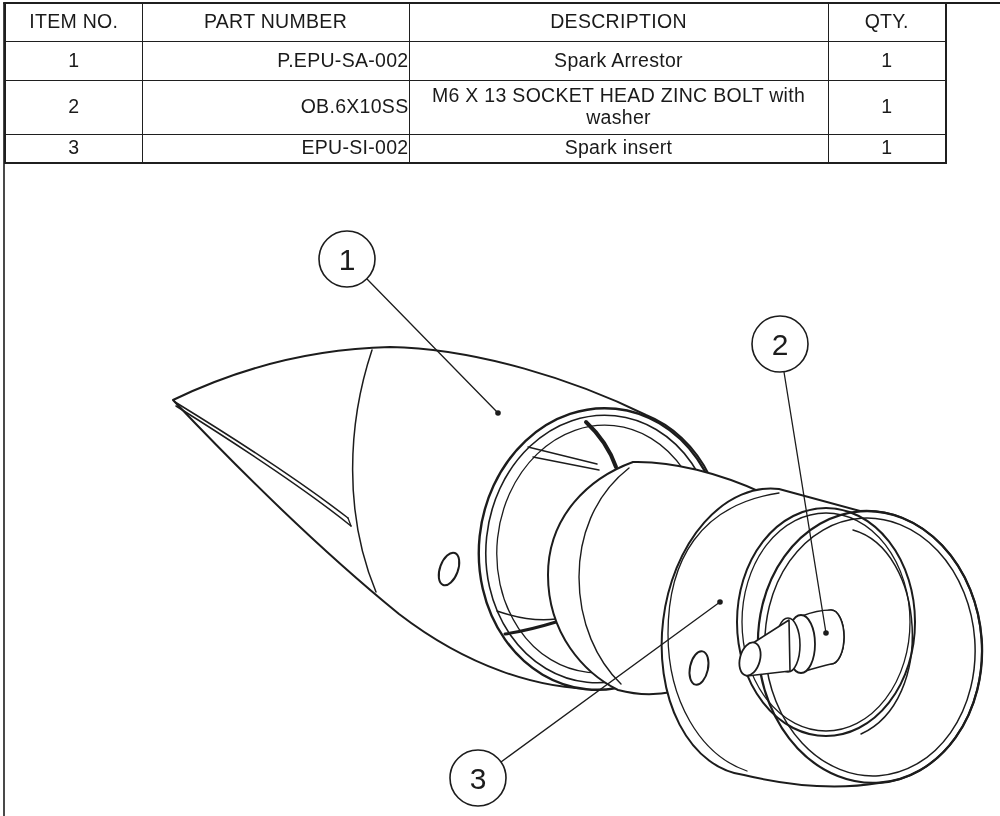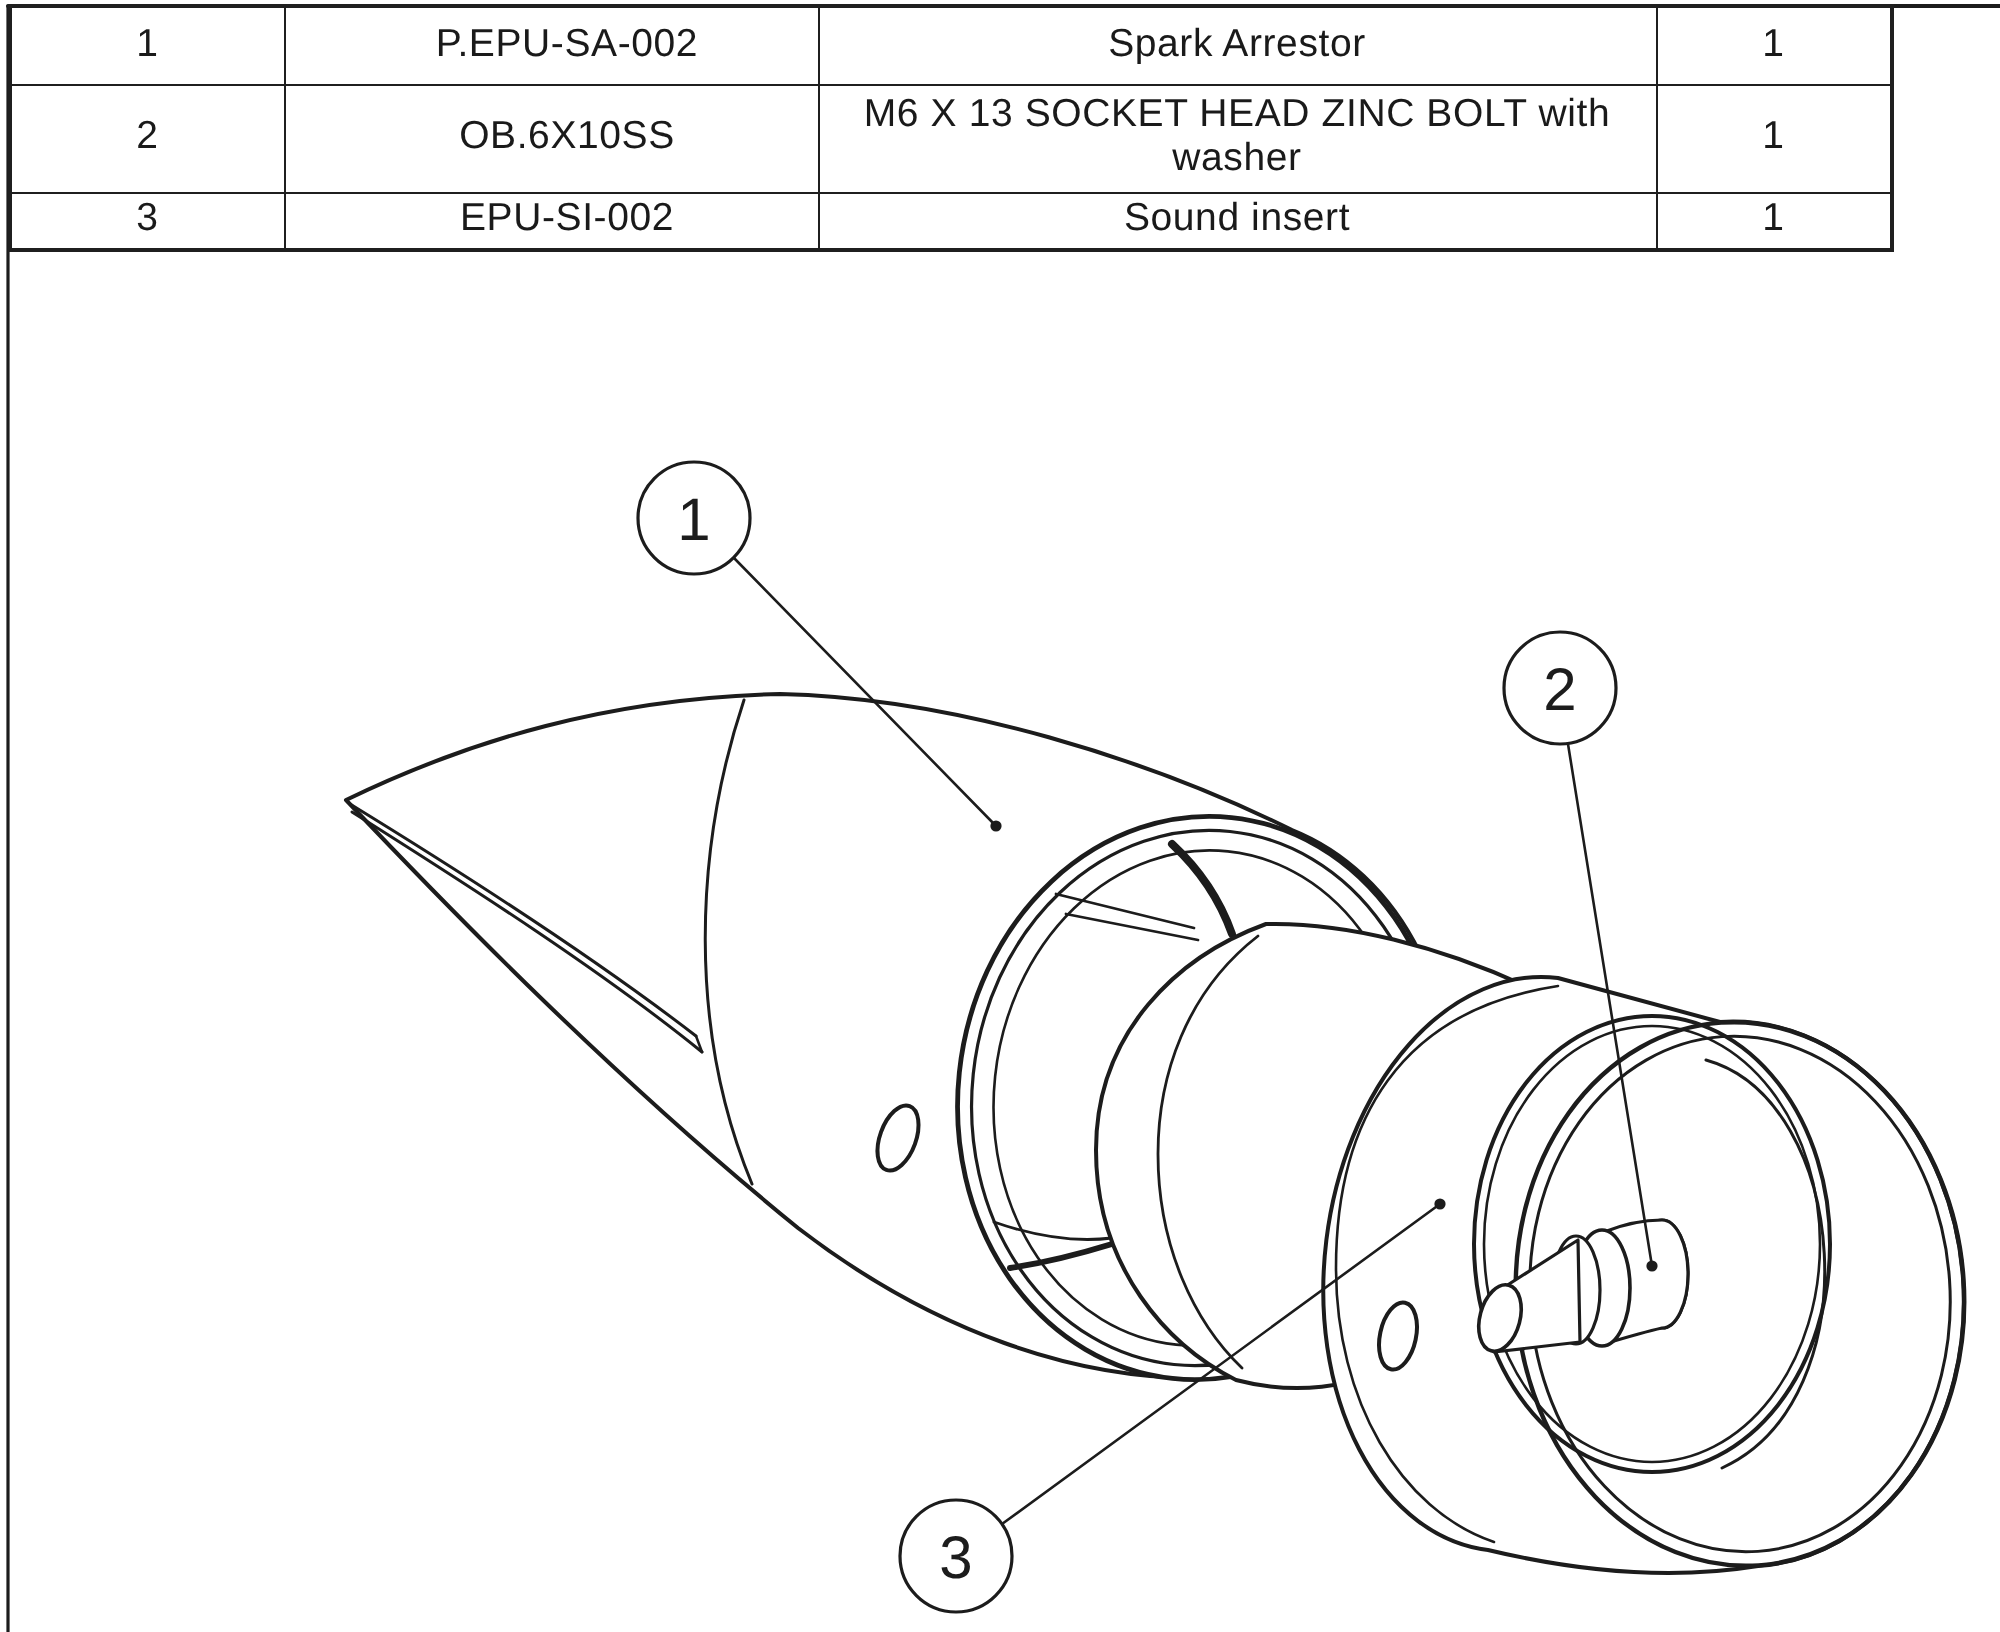--- a/index.html
+++ b/index.html
@@ -30,21 +30,21 @@
     font-size: 19.5px;
     letter-spacing: 0.3px;
     text-align: center;
     vertical-align: middle;
     padding: 0;
     line-height: 1.12;
     overflow: hidden;
     white-space: normal;
   }
   table.bom { border: 2px solid #1f1f1f; }
-  table.bom .col-part-cell { text-align: center; padding-left: 16px; }
+  table.bom .col-part-cell { text-align: right; padding-left: 16px; }
   tr.hdr-row  { height: 38px; }
   tr.row-1    { height: 39px; }
   tr.row-2    { height: 54px; }
   tr.row-3    { height: 29px; }
 
   
   .ln { stroke: #1c1c1c; fill: none; stroke-linecap: round; stroke-linejoin: round; }
   .fillw { fill: #ffffff; }
   .balloon-text {
     font-family: "Liberation Sans", sans-serif;
@@ -157,33 +157,39 @@
   </svg>
 
   <table class="bom">
     <colgroup>
       <col style="width:137px">
       <col style="width:267px">
       <col style="width:419px">
       <col style="width:118px">
     </colgroup>
     <tbody>
+      <tr class="hdr-row">
+        <th>ITEM NO.</th>
+        <th>PART NUMBER</th>
+        <th>DESCRIPTION</th>
+        <th>QTY.</th>
+      </tr>
       <tr class="row-1">
         <td>1</td>
         <td class="col-part-cell">P.EPU-SA-002</td>
         <td>Spark Arrestor</td>
         <td>1</td>
       </tr>
       <tr class="row-2">
         <td>2</td>
         <td class="col-part-cell">OB.6X10SS</td>
         <td>M6 X 13 SOCKET HEAD ZINC BOLT with washer</td>
         <td>1</td>
       </tr>
       <tr class="row-3">
         <td>3</td>
         <td class="col-part-cell">EPU-SI-002</td>
-        <td>Sound insert</td>
+        <td>Spark insert</td>
         <td>1</td>
       </tr>
     </tbody>
   </table>
 </div>
 
 </body></html>

